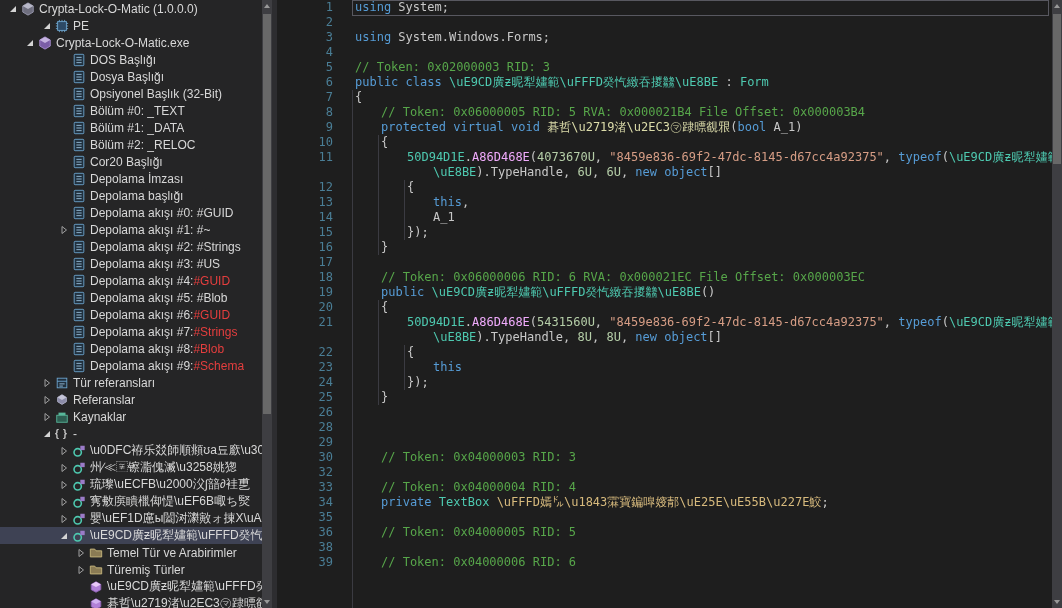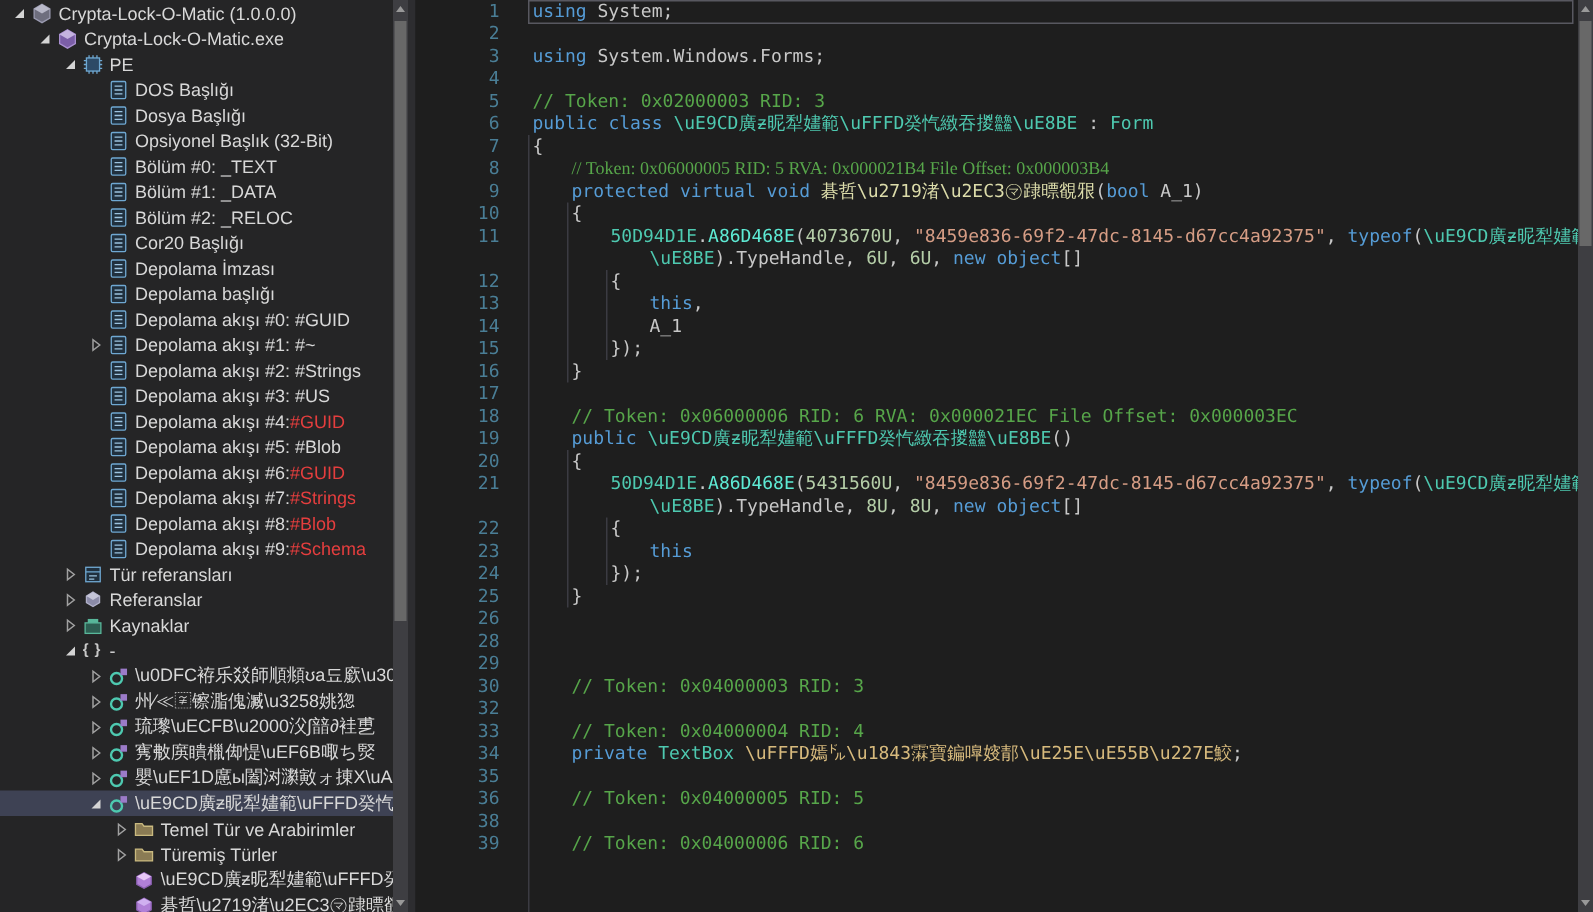--- a/index.html
+++ b/index.html
@@ -30,21 +30,21 @@
   
   .codewrap{flex:1;position:relative;background:#1E1E1E;overflow:hidden;
             font-family:"DejaVu Sans Mono","Liberation Mono",monospace;font-size:12px;}
   .codelines{position:absolute;left:0;top:0;right:10px;bottom:0;overflow:hidden;}
   .code-row{height:15px;line-height:15px;display:flex;white-space:pre;overflow:hidden;}
   .lnum{width:56px;flex:none;text-align:right;color:#4A7E96;}
   .ltext{margin-left:22px;white-space:pre;}
   .sg-k{color:#569CD6}   
   .sg-t{color:#4EC9B0}   
   .sg-m{color:#DCDCAA}   
-  .sg-r{color:#5eead4}   
+  .sg-r{color:#f0abfc}   
   .sg-s{color:#D69D85}   
   .sg-d{color:#B5CEA8}   
   .sg-c{color:#57A64A}   
   .sg-p{color:#C8C8C8}   
   .sg-f{color:#D7BA7D}   
   .guide{position:absolute;width:1px;background:#3B3B42;pointer-events:none;}
   .caretbox{position:absolute;border:1px solid #585860;pointer-events:none;}
   .nsglyph{color:#C8C8C8;font:bold 10px "Liberation Sans",sans-serif;letter-spacing:1px;}
 </style>
 </head>
@@ -62,48 +62,48 @@
           </span>
           <span class="ticon">
             <svg width="14" height="14" viewBox="0 0 16 16">
               <path d="M8 1l6 3.5v7L8 15l-6-3.5v-7z" fill="#6E6E7E" stroke="#9A9AB0"></path>
               <path d="M8 1l6 3.5L8 8 2 4.5z" fill="#B8B8C8"></path>
             </svg>
           </span>
           <span class="tlabel">Crypta-Lock-O-Matic (1.0.0.0)</span>
         </div>
         <div class="tree-row">
+          <span class="tindent" style="width: 40px;"></span>
+          <span class="tarrow">
+            <svg width="10" height="10" viewBox="0 0 10 10">
+              <path d="M8 2v6H2z" fill="#D4D4D4"></path>
+            </svg>
+          </span>
+          <span class="ticon">
+            <svg width="14" height="14" viewBox="0 0 16 16">
+              <rect x="3" y="3" width="10" height="10" fill="#2D4A66" stroke="#6FA8D2"></rect>
+              <path d="M1 5h2M1 8h2M1 11h2M13 5h2M13 8h2M13 11h2M5 1v2M8 1v2M11 1v2M5 13v2M8 13v2M11 13v2" stroke="#6FA8D2"></path>
+            </svg>
+          </span>
+          <span class="tlabel">PE</span>
+        </div>
+        <div class="tree-row">
           <span class="tindent" style="width: 23px;"></span>
           <span class="tarrow">
             <svg width="10" height="10" viewBox="0 0 10 10">
               <path d="M8 2v6H2z" fill="#D4D4D4"></path>
             </svg>
           </span>
           <span class="ticon">
             <svg width="14" height="14" viewBox="0 0 16 16">
               <path d="M8 1l6 3.5v7L8 15l-6-3.5v-7z" fill="#7B5EA7" stroke="#A98FD0"></path>
               <path d="M8 1l6 3.5L8 8 2 4.5z" fill="#C5B3E0"></path>
             </svg>
           </span>
           <span class="tlabel">Crypta-Lock-O-Matic.exe</span>
-        </div>
-        <div class="tree-row">
-          <span class="tindent" style="width: 40px;"></span>
-          <span class="tarrow">
-            <svg width="10" height="10" viewBox="0 0 10 10">
-              <path d="M8 2v6H2z" fill="#D4D4D4"></path>
-            </svg>
-          </span>
-          <span class="ticon">
-            <svg width="14" height="14" viewBox="0 0 16 16">
-              <rect x="3" y="3" width="10" height="10" fill="#2D4A66" stroke="#6FA8D2"></rect>
-              <path d="M1 5h2M1 8h2M1 11h2M13 5h2M13 8h2M13 11h2M5 1v2M8 1v2M11 1v2M5 13v2M8 13v2M11 13v2" stroke="#6FA8D2"></path>
-            </svg>
-          </span>
-          <span class="tlabel">PE</span>
         </div>
         <div class="tree-row">
           <span class="tindent" style="width: 57px;"></span>
           <span class="tarrow"></span>
           <span class="ticon">
             <svg width="14" height="14" viewBox="0 0 16 16">
               <rect x="2.5" y="1.5" width="11" height="13" rx="1" fill="#20303E" stroke="#6FA8D2"></rect>
               <path d="M5 5h6M5 8h6M5 11h6" stroke="#9CC3E0"></path>
             </svg>
           </span>
@@ -528,21 +528,21 @@
   <div class="split"></div>
   <div class="codewrap">
     <div class="codelines">
         <div class="code-row"><span class="lnum">1</span><span class="ltext" style="padding-left: 0px;"><span class="sg-k">using</span><span class="sg-p"> System;</span></span></div>
         <div class="code-row"><span class="lnum">2</span></div>
         <div class="code-row"><span class="lnum">3</span><span class="ltext" style="padding-left: 0px;"><span class="sg-k">using</span><span class="sg-p"> System.Windows.Forms;</span></span></div>
         <div class="code-row"><span class="lnum">4</span><span class="ltext" style="padding-left: 0px;"></span></div>
         <div class="code-row"><span class="lnum">5</span><span class="ltext" style="padding-left: 0px;"><span class="sg-c">// Token: 0x02000003 RID: 3</span></span></div>
         <div class="code-row"><span class="lnum">6</span><span class="ltext" style="padding-left: 0px;"><span class="sg-k">public</span><span class="sg-p"> </span><span class="sg-k">class</span><span class="sg-p"> </span><span class="sg-t">\uE9CD廣ƶ昵犁嫿範\uFFFD癸忾緻吞㨑䲜\uE8BE</span><span class="sg-p"> : </span><span class="sg-t">Form</span></span></div>
         <div class="code-row"><span class="lnum">7</span><span class="ltext" style="padding-left: 0px;"><span class="sg-p">{</span></span></div>
-        <div class="code-row"><span class="lnum">8</span><span class="ltext" style="padding-left: 26px; font-family: Liberation Serif, serif;"><span class="sg-c">// Token: 0x06000005 RID: 5 RVA: 0x000021B4 File Offset: 0x000003B4</span></span></div>
+        <div class="code-row"><span class="lnum">8</span><span class="ltext" style="padding-left: 26px;"><span class="sg-c">// Token: 0x06000005 RID: 5 RVA: 0x000021B4 File Offset: 0x000003B4</span></span></div>
         <div class="code-row"><span class="lnum">9</span><span class="ltext" style="padding-left: 26px;"><span class="sg-k">protected</span><span class="sg-p"> </span><span class="sg-k">virtual</span><span class="sg-p"> </span><span class="sg-k">void</span><span class="sg-p"> </span><span class="sg-m">碁哲\u2719渚\u2EC3㋮䠈㬓䚇𢡊㸧𢡄</span><span class="sg-p">(</span><span class="sg-k">bool</span><span class="sg-p"> A_1)</span></span></div>
         <div class="code-row"><span class="lnum">10</span><span class="ltext" style="padding-left: 26px;"><span class="sg-p">{</span></span></div>
         <div class="code-row"><span class="lnum">11</span><span class="ltext" style="padding-left: 52px;"><span class="sg-t">50D94D1E</span><span class="sg-p">.</span><span class="sg-r">A86D468E</span><span class="sg-p">(</span><span class="sg-d">4073670U</span><span class="sg-p">, </span><span class="sg-s">"8459e836-69f2-47dc-8145-d67cc4a92375"</span><span class="sg-p">, </span><span class="sg-k">typeof</span><span class="sg-p">(</span><span class="sg-t">\uE9CD廣ƶ昵犁嫿範\uFFFD癸忾緻吞㨑䲜\uE8BE</span></span></div>
         <div class="code-row"><span class="lnum"></span><span class="ltext" style="padding-left: 78px;"><span class="sg-t">\uE8BE</span><span class="sg-p">).TypeHandle, </span><span class="sg-d">6U</span><span class="sg-p">, </span><span class="sg-d">6U</span><span class="sg-p">, </span><span class="sg-k">new</span><span class="sg-p"> </span><span class="sg-k">object</span><span class="sg-p">[]</span></span></div>
         <div class="code-row"><span class="lnum">12</span><span class="ltext" style="padding-left: 52px;"><span class="sg-p">{</span></span></div>
         <div class="code-row"><span class="lnum">13</span><span class="ltext" style="padding-left: 78px;"><span class="sg-k">this</span><span class="sg-p">,</span></span></div>
         <div class="code-row"><span class="lnum">14</span><span class="ltext" style="padding-left: 78px;"><span class="sg-p">A_1</span></span></div>
         <div class="code-row"><span class="lnum">15</span><span class="ltext" style="padding-left: 52px;"><span class="sg-p">});</span></span></div>
         <div class="code-row"><span class="lnum">16</span><span class="ltext" style="padding-left: 26px;"><span class="sg-p">}</span></span></div>
         <div class="code-row"><span class="lnum">17</span><span class="ltext" style="padding-left: 0px;"></span></div>

